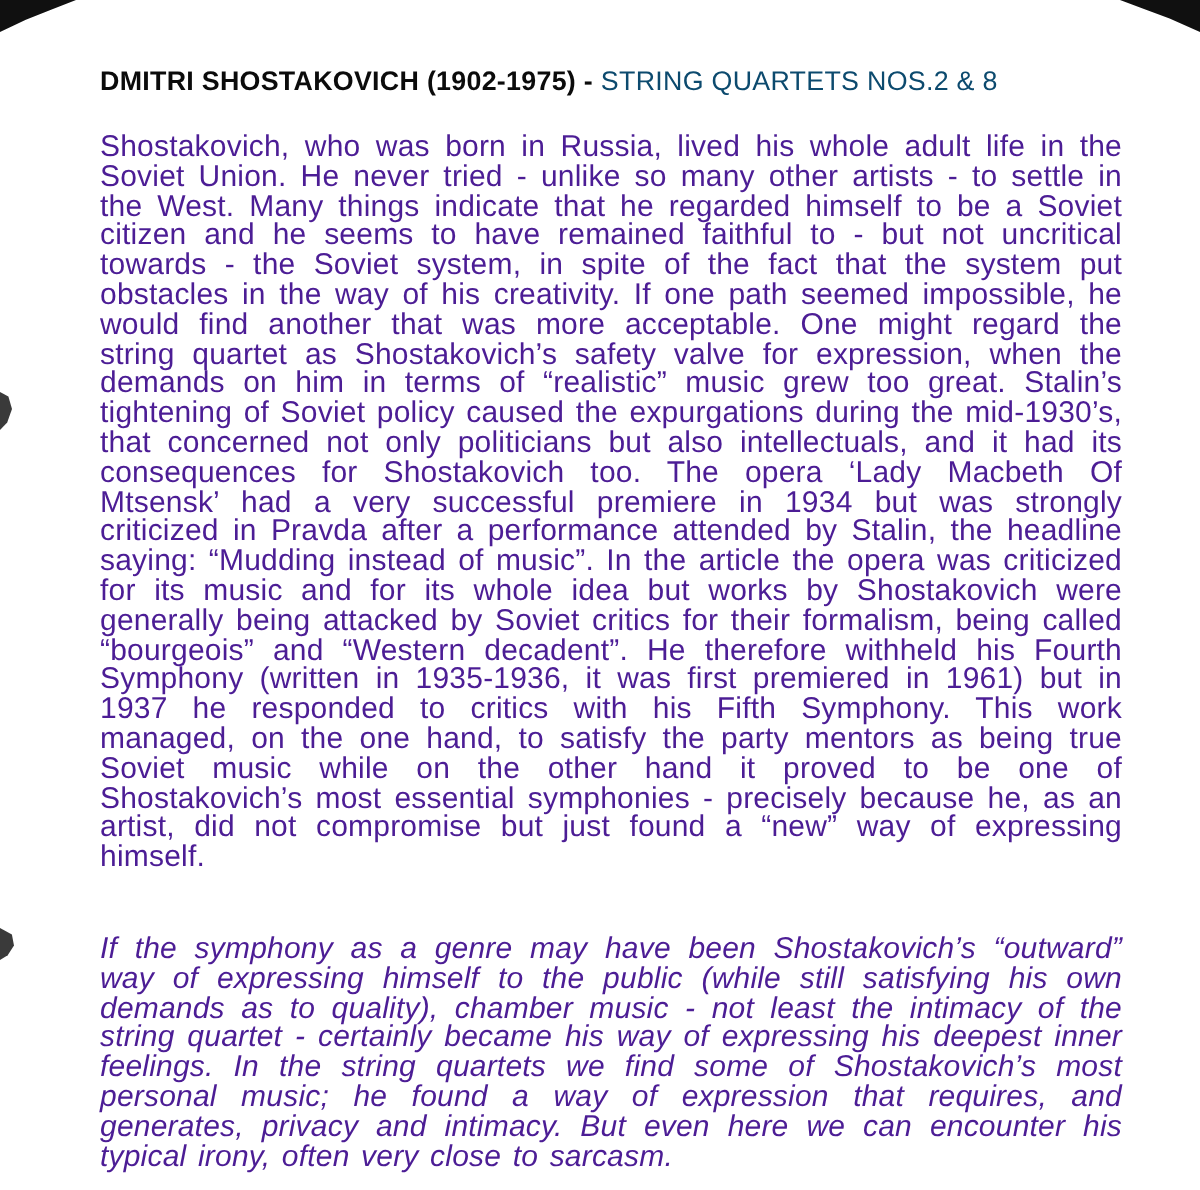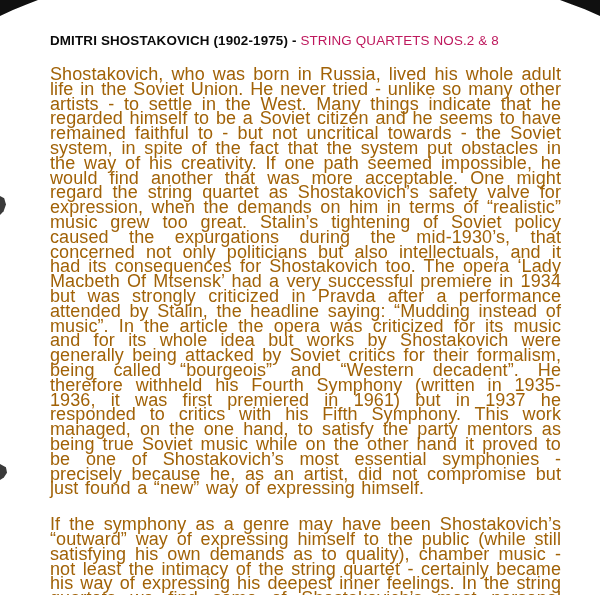--- a/index.html
+++ b/index.html
@@ -54,33 +54,34 @@
     line-height: 15px;
     letter-spacing: 0.15px;
     color: #0b0b0b;
     white-space: nowrap;
   }
   .title .bold {
     font-weight: bold;
   }
   .title .regular {
     font-weight: normal;
-    color: #be185d;
+    color: #0c4a6e;
   }
   .body-text p {
     margin: 0;
-    font-size: 18px;
+    font-size: 15px;
     line-height: 14.8px;
     letter-spacing: 0.1px;
     word-spacing: 1.5px;
     text-align: justify;
-    color: #a16207;
+    color: #4c1d95;
   }
   .body-text p + p {
-    margin-top: 21px;
+    margin-top: 31px;
+    font-style: italic;
   }
 </style>
 </head>
 <body>
 
 <div class="page">
 
   <div class="artifact tl"></div>
   <div class="artifact tr"></div>
   <div class="artifact edge1"></div>

